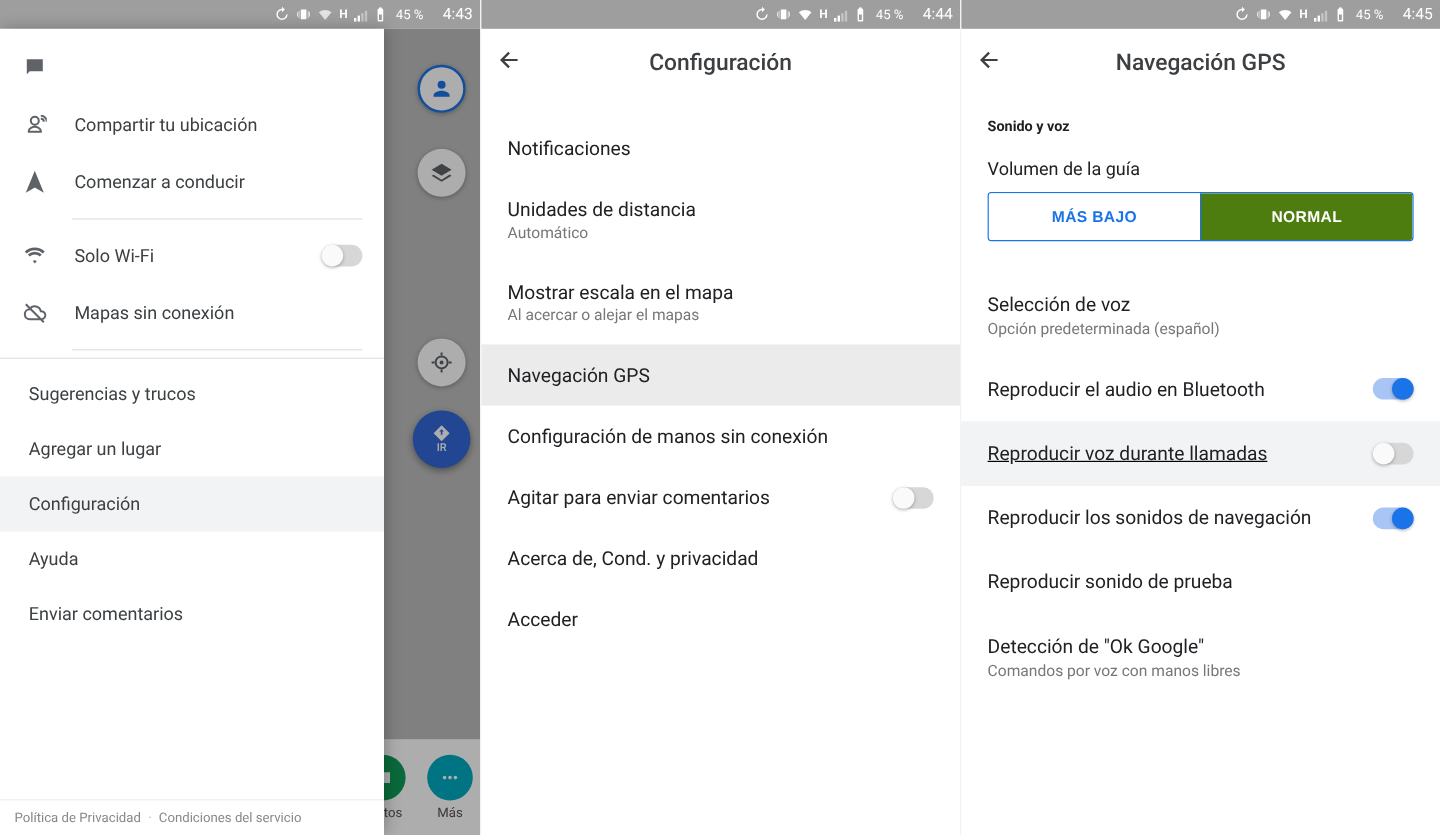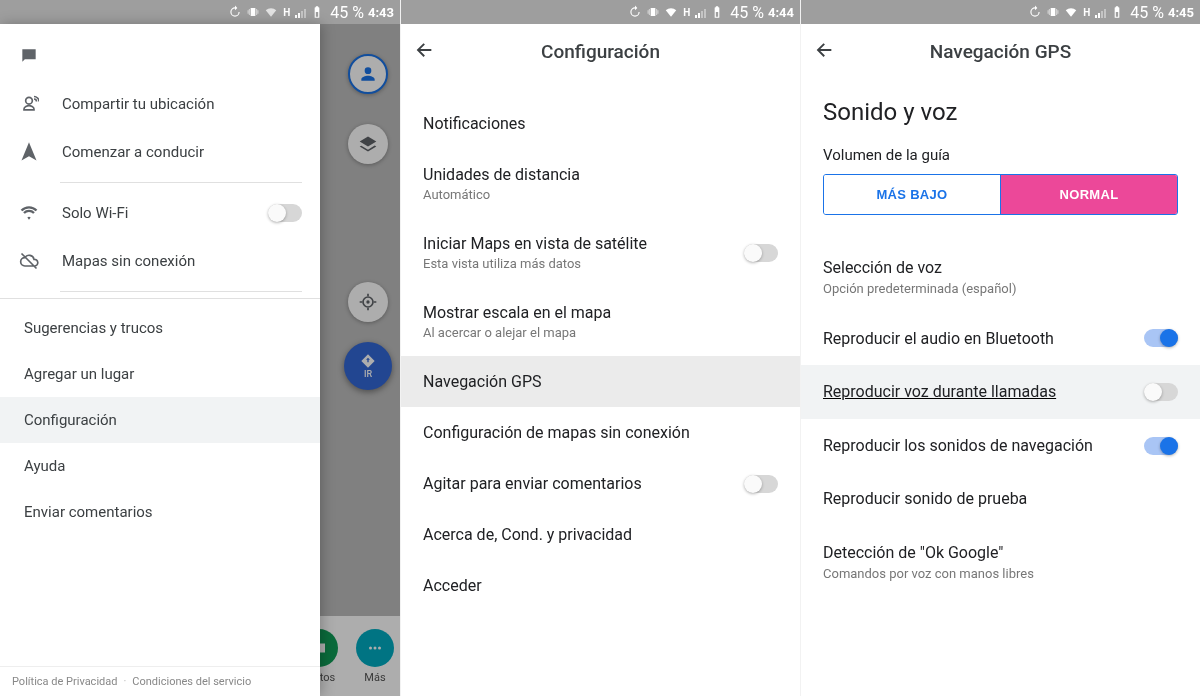--- a/index.html
+++ b/index.html
@@ -24,22 +24,22 @@
     background: #9e9e9e;
     color: #fff;
     font-size: 12px;
     display: flex;
     align-items: center;
     justify-content: flex-end;
     padding: 0 6px;
     gap: 4px;
   }
   .status-bar .ico { display:inline-flex; align-items:center; justify-content:center; }
-  .status-bar .pct { font-size: 16px; margin-left:2px; }
-  .status-bar .time { font-size: 13px; margin-left:0; font-weight:700;}
+  .status-bar .pct { font-size: 11px; margin-left:2px; }
+  .status-bar .time { font-size: 13px; margin-left:12px; font-weight:400;}
   .status-bar svg { width:14px; height:14px; fill:#fff; }
   .status-bar .h { font-size:10px; font-weight:700; margin:0 1px;}
   .status-bar .bars { display:flex; align-items:flex-end; gap:1px; height:12px;}
   .status-bar .bars span{width:2px;background:#fff;}
   .status-bar .bars .b1{height:3px;}
   .status-bar .bars .b2{height:5px;}
   .status-bar .bars .b3{height:7px;opacity:.4;}
   .status-bar .bars .b4{height:9px;opacity:.4;}
 
   
@@ -111,32 +111,32 @@
   .s2-list{overflow:hidden;}
   .set-row{padding:16px 22px;}
   .set-row.sel{background:#ebebeb;}
   .set-row .t{font-size:16px;color:#202124;}
   .set-row .s{font-size:13px;color:#777;margin-top:3px;}
   .set-row.wtog{display:flex;align-items:center;gap:16px;}
   .set-row.wtog .txtcol{flex:1;}
 
   
   .s3-body{padding:18px 22px 0 22px;}
-  .section-h{font-size:24px;font-weight:400;color:#202124;margin-bottom:20px;}
+  .section-h{font-size:12px;font-weight:700;color:#202124;margin-bottom:20px;}
   .sub-l{font-size:15px;color:#202124;margin-bottom:10px;}
   .seg{
     display:flex;border:1px solid #1a73e8;border-radius:3px;overflow:hidden;
     margin-bottom:26px;
   }
   .seg button{
     flex:1;padding:12px 4px;background:#fff;border:none;color:#1a73e8;
     font-size:13px;font-weight:600;letter-spacing:.3px;cursor:pointer;
   }
   .seg button + button{border-left:1px solid #1a73e8;}
-  .seg button.active{background:#ec4899;color:#fff;}
+  .seg button.active{background:#4d7c0f;color:#fff;}
   .opt-row{display:flex;align-items:center;padding:16px 0;gap:16px;}
   .opt-row.full-bleed{margin:0 -22px;padding:16px 22px;text-decoration:underline;}
   .opt-row.highlight{background:#f1f3f4;}
   .opt-row .txtcol{flex:1;}
   .opt-row .t{font-size:16px;color:#202124;line-height:1.35;}
   .opt-row .s{font-size:13px;color:#777;margin-top:2px;}
 </style>
 </head>
 <body>
 
@@ -333,36 +333,29 @@
 
   <div class="s2-list">
     <div class="set-row" style="padding-top:2px;padding-bottom:10px;color:#9e9e9e;font-size:15px;overflow:hidden;height:18px;"></div>
     <div class="set-row">
       <div class="t">Notificaciones</div>
     </div>
     <div class="set-row">
       <div class="t">Unidades de distancia</div>
       <div class="s">Automático</div>
     </div>
-    <div class="set-row wtog">
-      <div class="txtcol">
-        <div class="t">Iniciar Maps en vista de satélite</div>
-        <div class="s">Esta vista utiliza más datos</div>
-      </div>
-      <span class="toggle"></span>
-    </div>
     <div class="set-row">
       <div class="t">Mostrar escala en el mapa</div>
-      <div class="s">Al acercar o alejar el mapa</div>
+      <div class="s">Al acercar o alejar el mapas</div>
     </div>
     <div class="set-row sel">
       <div class="t">Navegación GPS</div>
     </div>
     <div class="set-row">
-      <div class="t">Configuración de mapas sin conexión</div>
+      <div class="t">Configuración de manos sin conexión</div>
     </div>
     <div class="set-row wtog">
       <div class="txtcol">
         <div class="t">Agitar para enviar comentarios</div>
       </div>
       <span class="toggle"></span>
     </div>
     <div class="set-row">
       <div class="t">Acerca de, Cond. y privacidad</div>
     </div>

